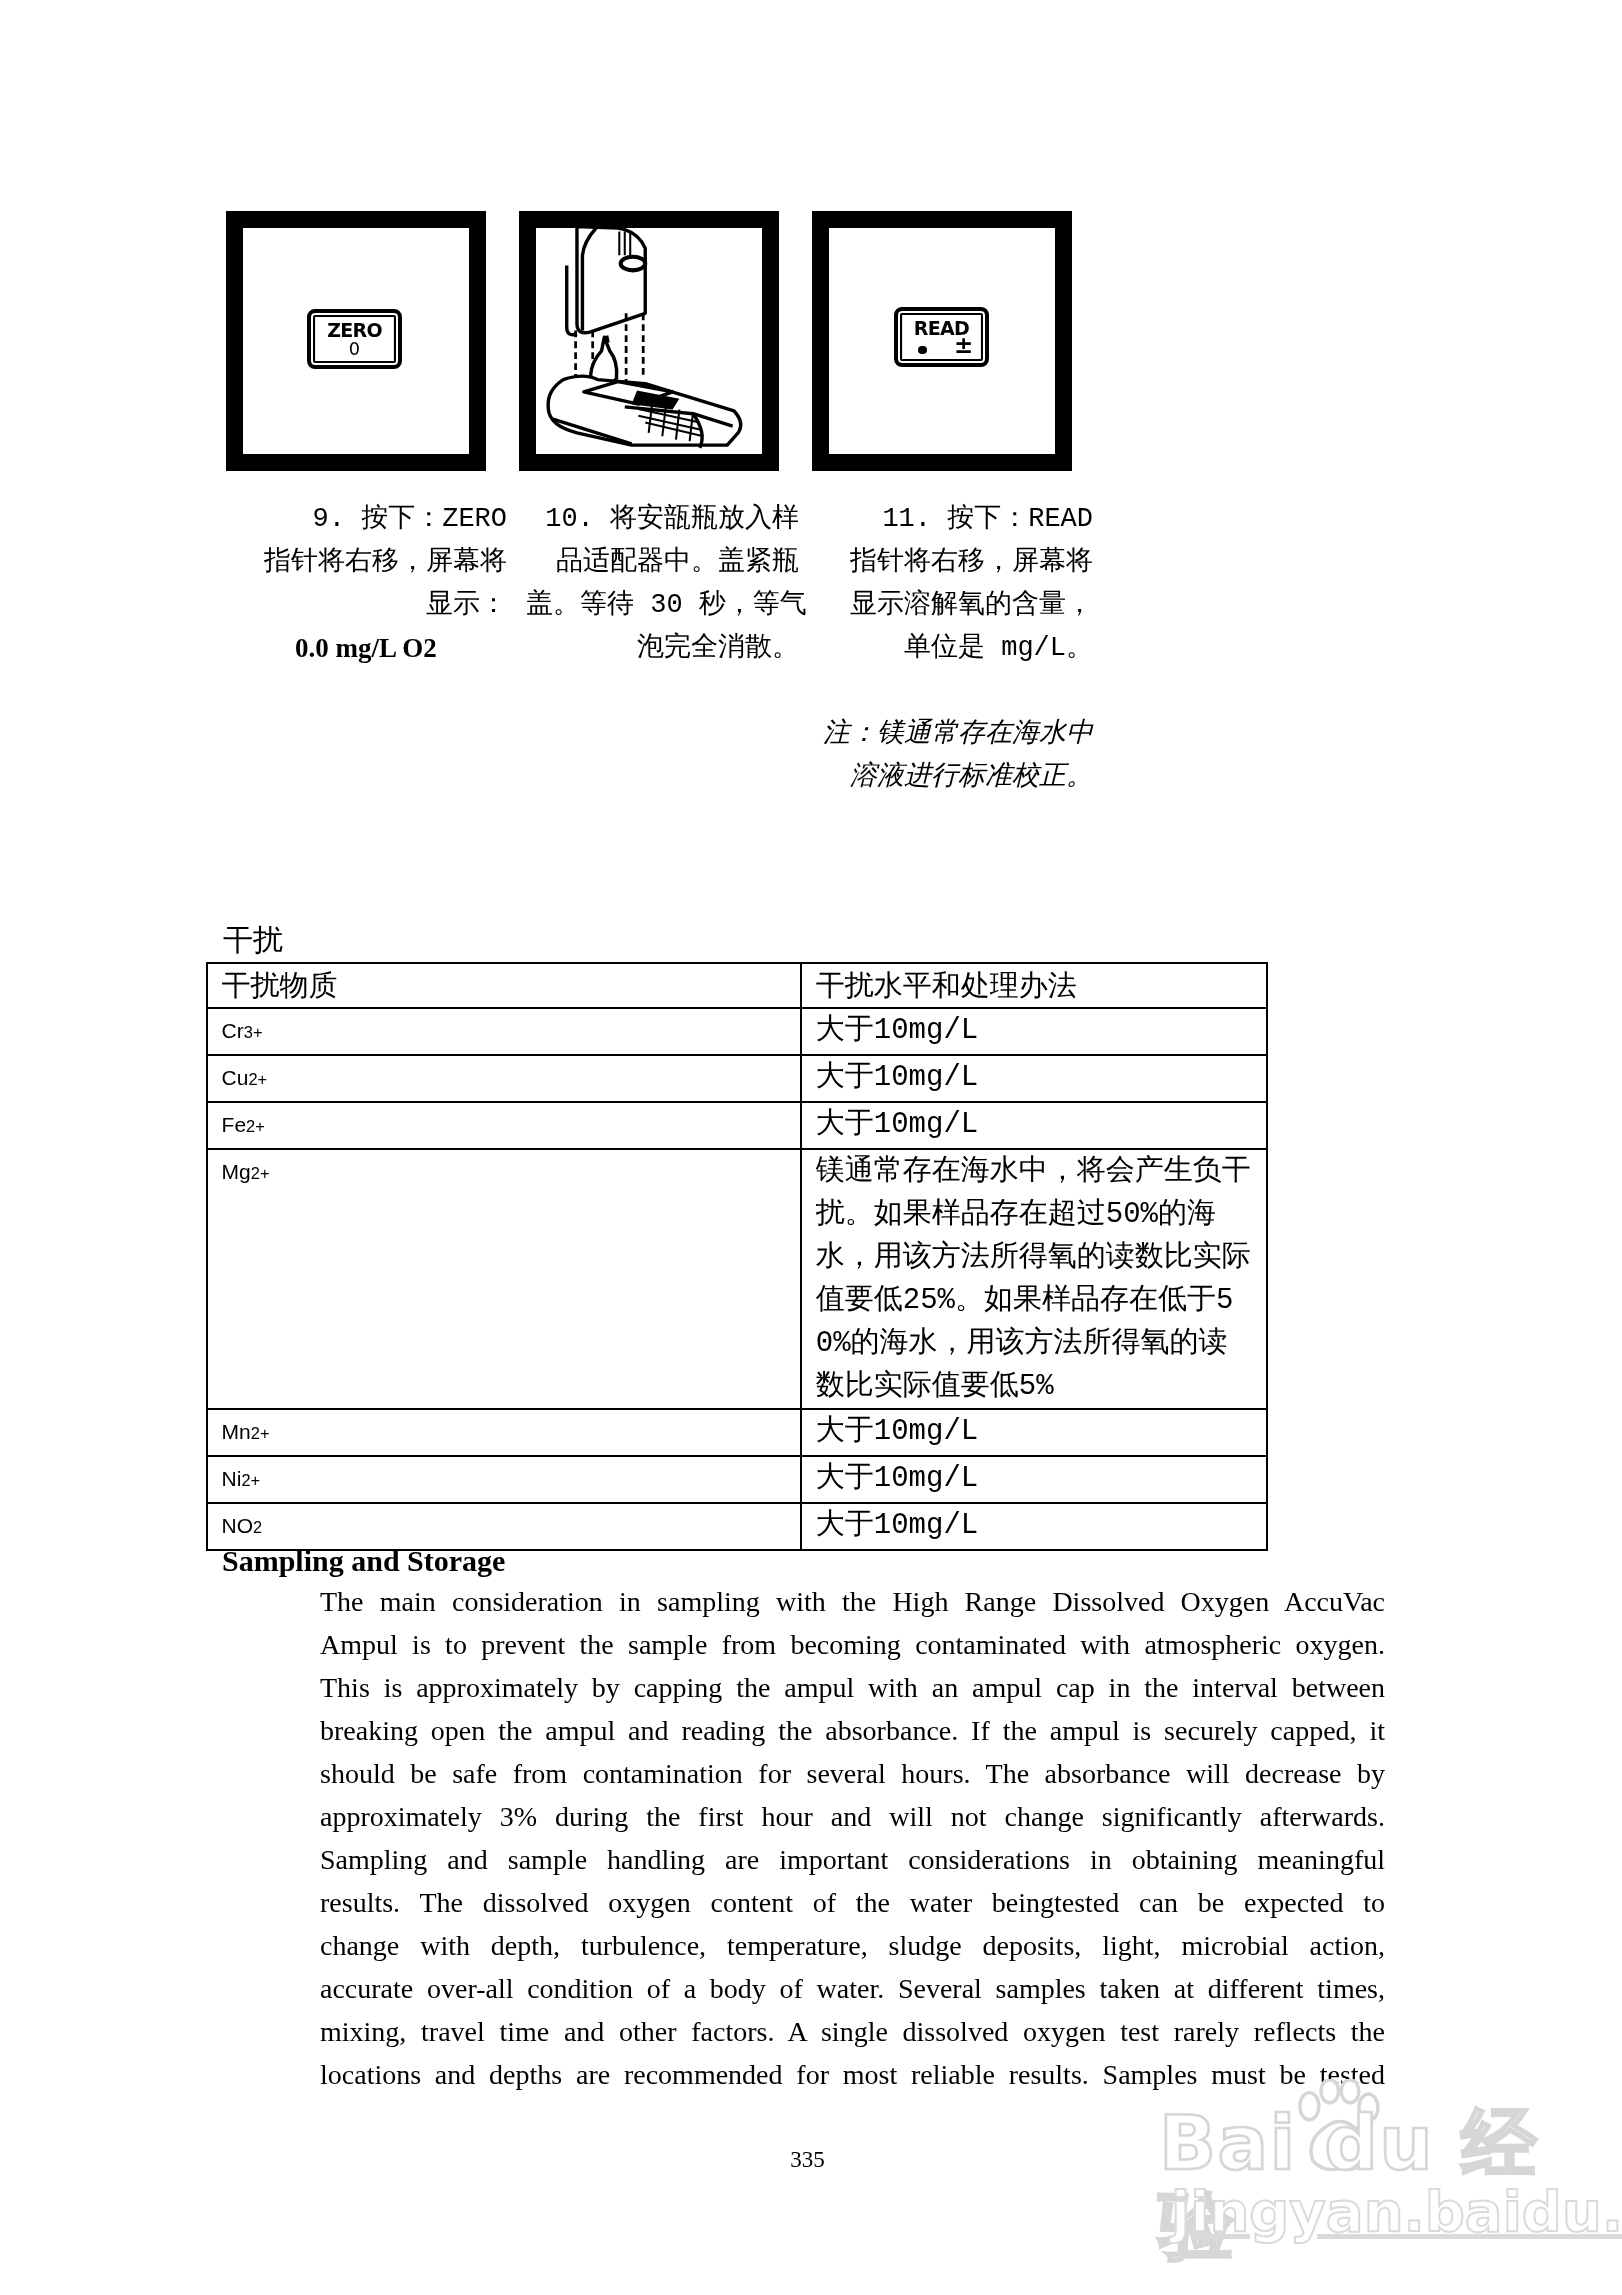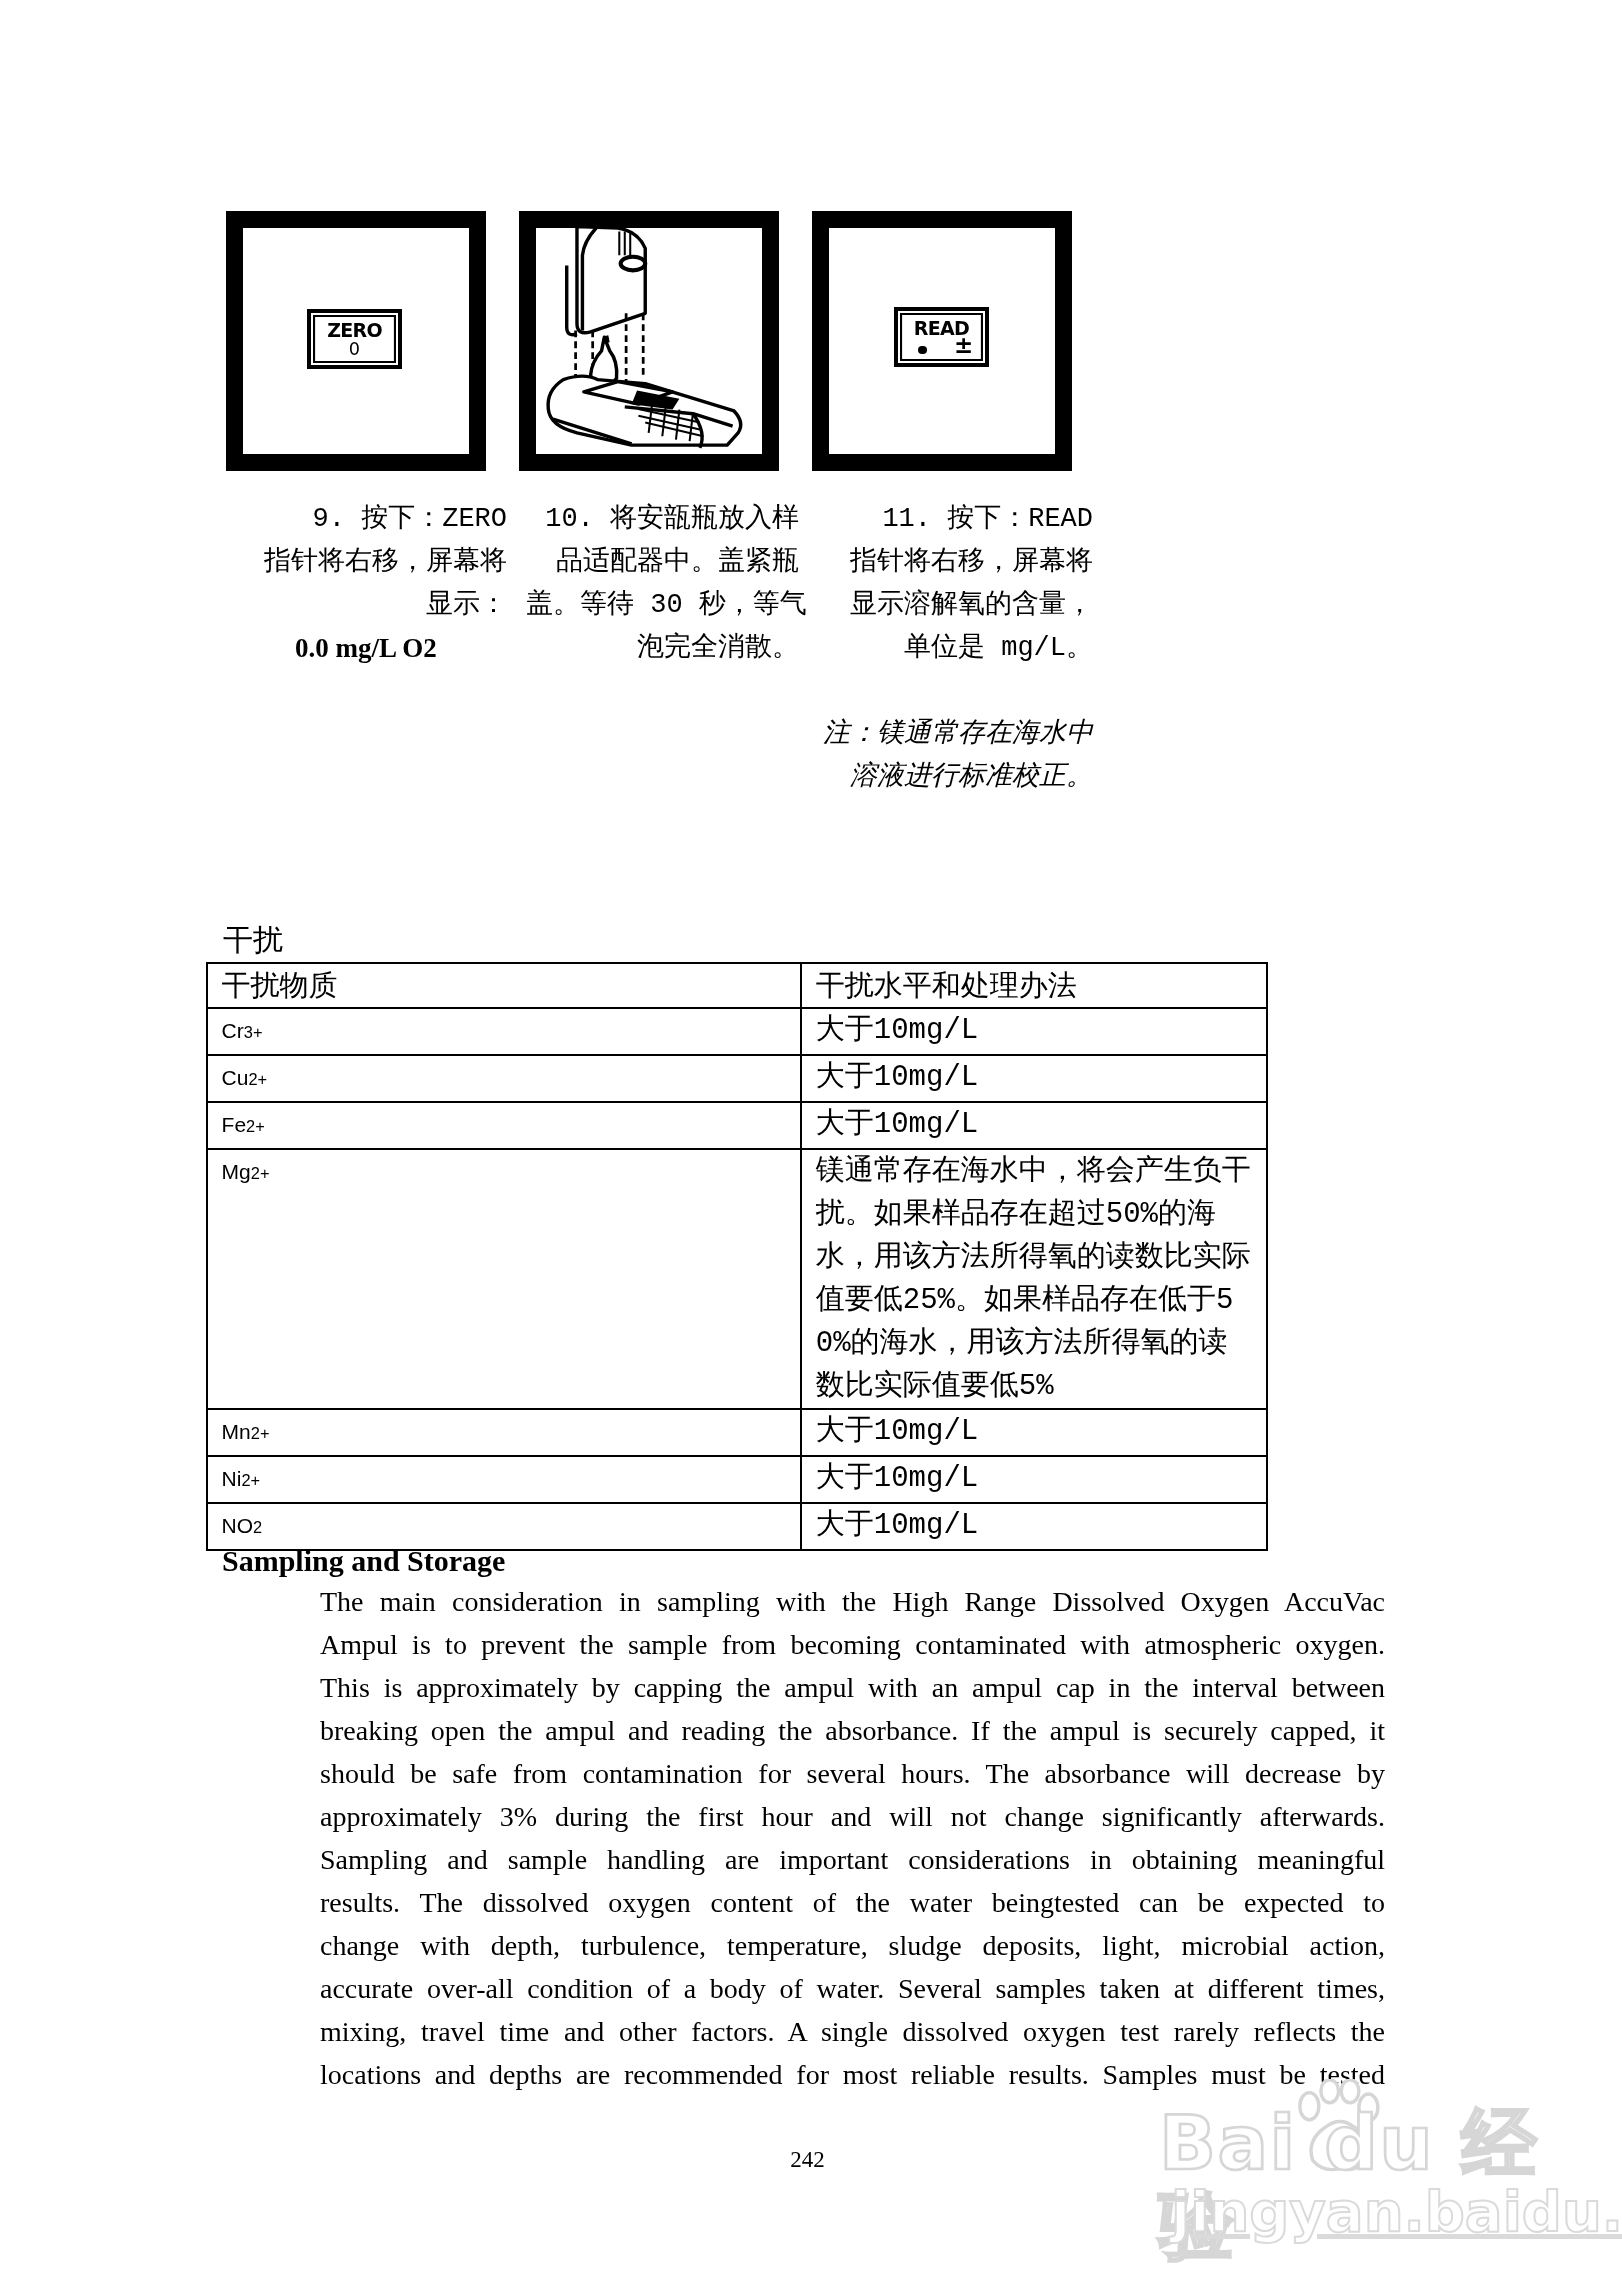--- a/index.html
+++ b/index.html
@@ -8,21 +8,21 @@
     font-family: "Liberation Serif", "DejaVu Serif", serif; color: #000;
   }
 
   
   .fig-box {
     position: absolute; top: 211px; width: 226px; height: 226px;
     border: 17.7px solid #000; background: #fff; box-sizing: content-box;
   }
   .key-btn {
     position: absolute; width: 87px; height: 52px;
-    border: 4.1px solid #000; border-radius: 0; background: #fff;
+    border: 4.1px solid #000; border-radius: 8px; background: #fff;
     box-shadow: inset 0 0 0 2px #fff, inset 0 0 0 4.1px #000;
     font-family: "DejaVu Sans", "Liberation Sans", sans-serif; font-weight: bold;
     text-align: center; color: #000;
   }
   .key-btn .k-label { position: absolute; left: 0; right: 0; top: 6.8px; font-size: 19px; letter-spacing: -0.7px; line-height: 20.4px; }
   .key-btn .k-sub { position: absolute; left: 0; right: 0; top: 27px; font-size: 17.7px; line-height: 19px; font-weight: normal; }
   .key-btn .k-dot { position: absolute; left: 20.4px; top: 35px; width: 8.2px; height: 8.2px; background:#000; border-radius: 50%; }
   .key-btn .k-pm { position: absolute; left: 56px; top: 23px; font-size: 23px; line-height: 23px; font-weight: bold; }
 
   
@@ -217,21 +217,21 @@
   <span class="pl">should be safe from contamination for several hours. The absorbance will decrease by</span>
   <span class="pl">approximately 3% during the first hour and will not change significantly afterwards.</span>
   <span class="pl">Sampling and sample handling are important considerations in obtaining meaningful</span>
   <span class="pl">results. The dissolved oxygen content of the water beingtested can be expected to</span>
   <span class="pl">change with depth, turbulence, temperature, sludge deposits, light, microbial action,</span>
   <span class="pl">accurate over-all condition of a body of water. Several samples taken at different times,</span>
   <span class="pl">mixing, travel time and other factors. A single dissolved oxygen test rarely reflects the</span>
   <span class="pl">locations and depths are recommended for most reliable results. Samples must be tested</span>
 </div>
 
-<div class="page-number">242</div>
+<div class="page-number">335</div>
 
 <div class="watermark">
   <svg class="wm-paw" width="89" height="95" viewBox="0 0 130 140">
     <g fill="#fff" stroke="#d6d6d6" stroke-width="5">
       <ellipse cx="25" cy="40" rx="14" ry="20"></ellipse>
       <ellipse cx="55" cy="18" rx="13" ry="17"></ellipse>
       <ellipse cx="85" cy="18" rx="13" ry="17"></ellipse>
       <ellipse cx="112" cy="42" rx="14" ry="20"></ellipse>
       <path d="M30 120 Q20 90 50 70 Q70 55 90 70 Q120 90 105 120 Q95 138 70 132 Q45 138 30 120 Z"></path>
     </g>

